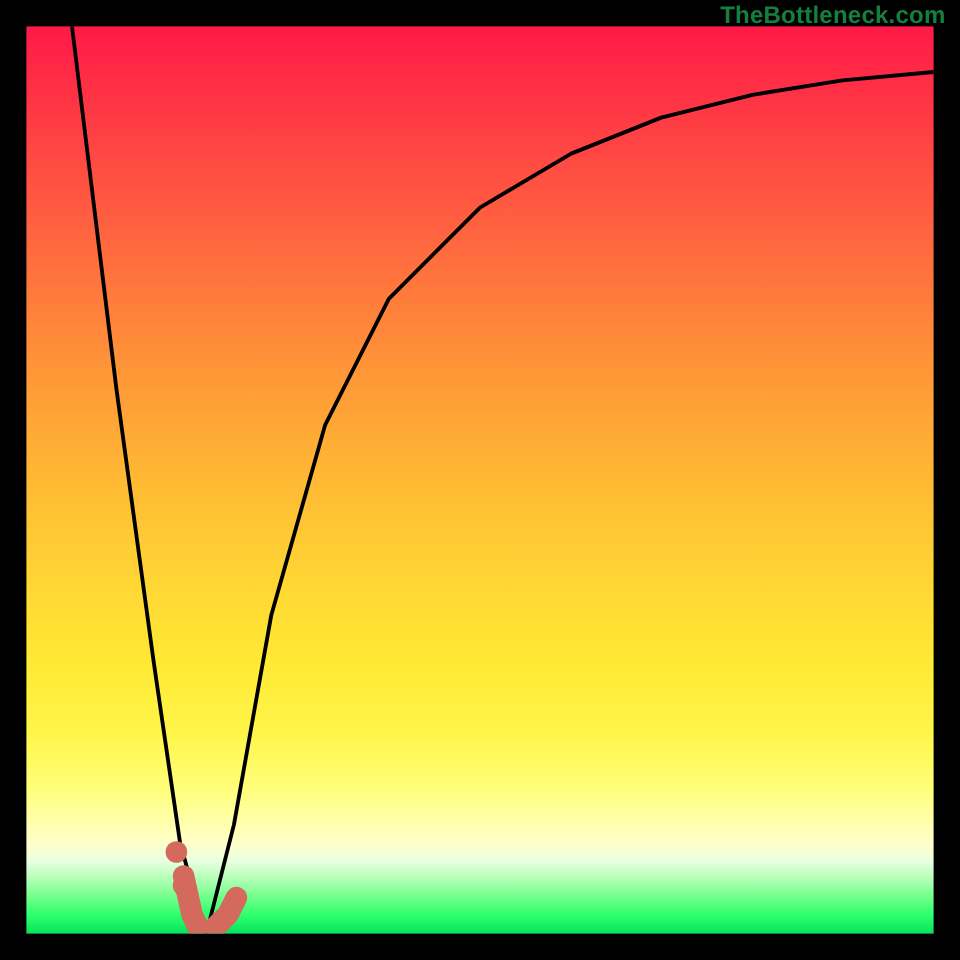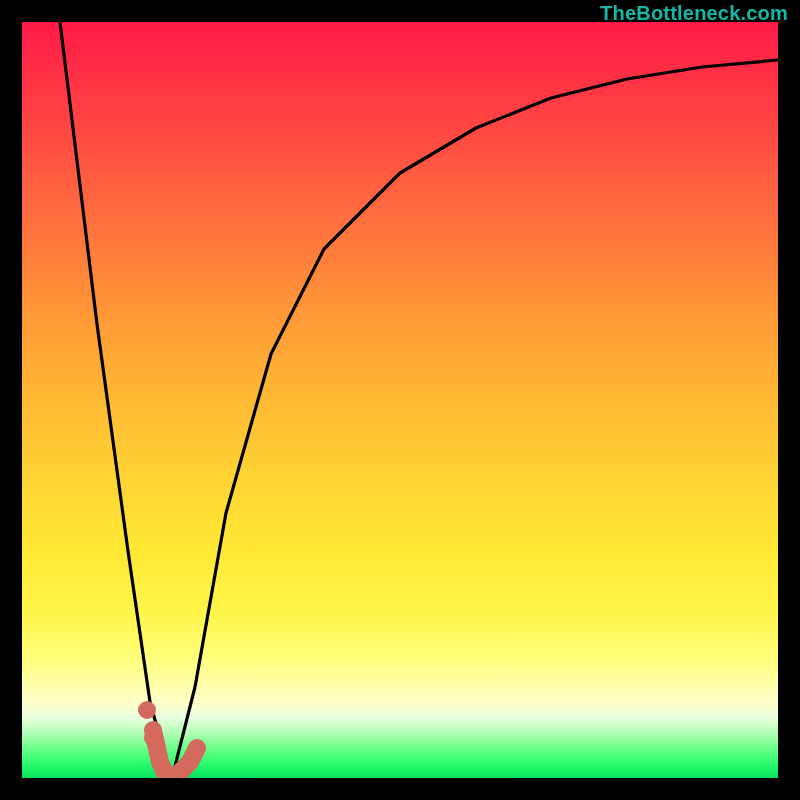--- a/index.html
+++ b/index.html
@@ -16,21 +16,21 @@
     background: #000;
     position: relative;
   }
   .watermark {
     position: absolute;
     top: 2px;
     right: 12px;
     font-family: Arial, Helvetica, sans-serif;
     font-size: 20px;
     font-weight: 600;
-    color: #14b8a6;
+    color: #15803d;
     letter-spacing: 0.2px;
   }
   .plot {
     position: absolute;
     left: 22px;
     top: 22px;
     width: 756px;
     height: 756px;
     
     background: linear-gradient(

